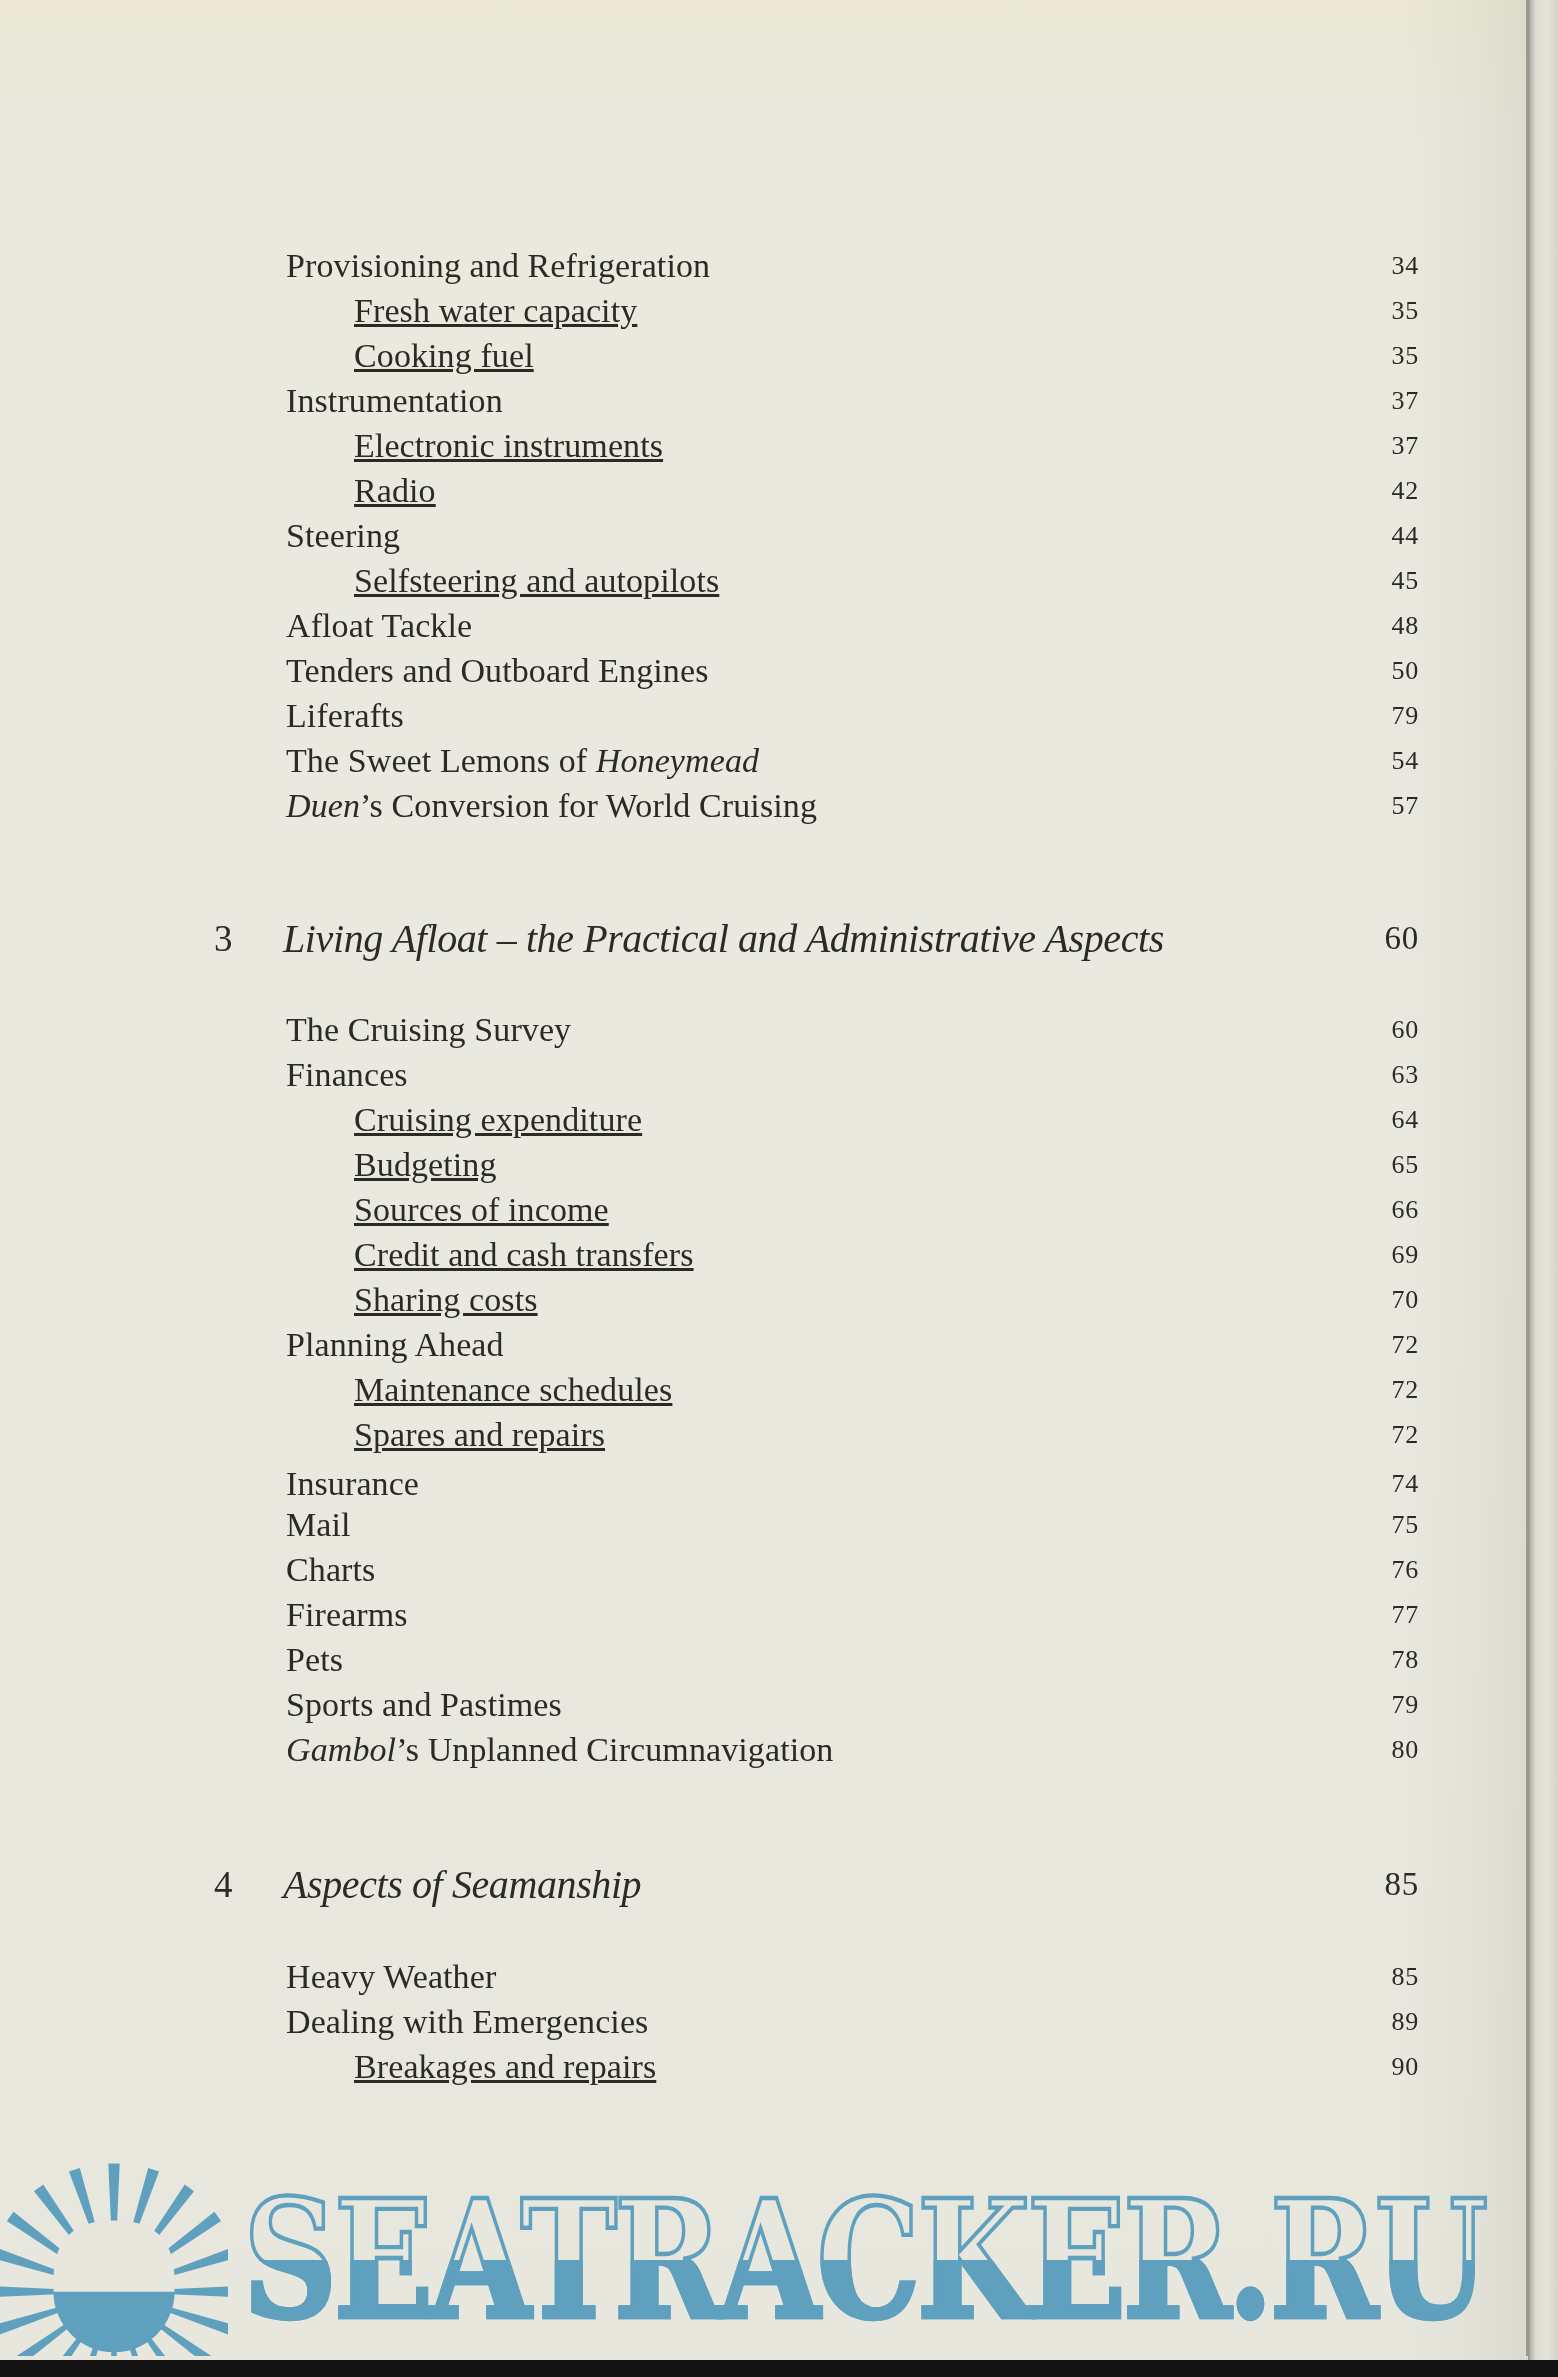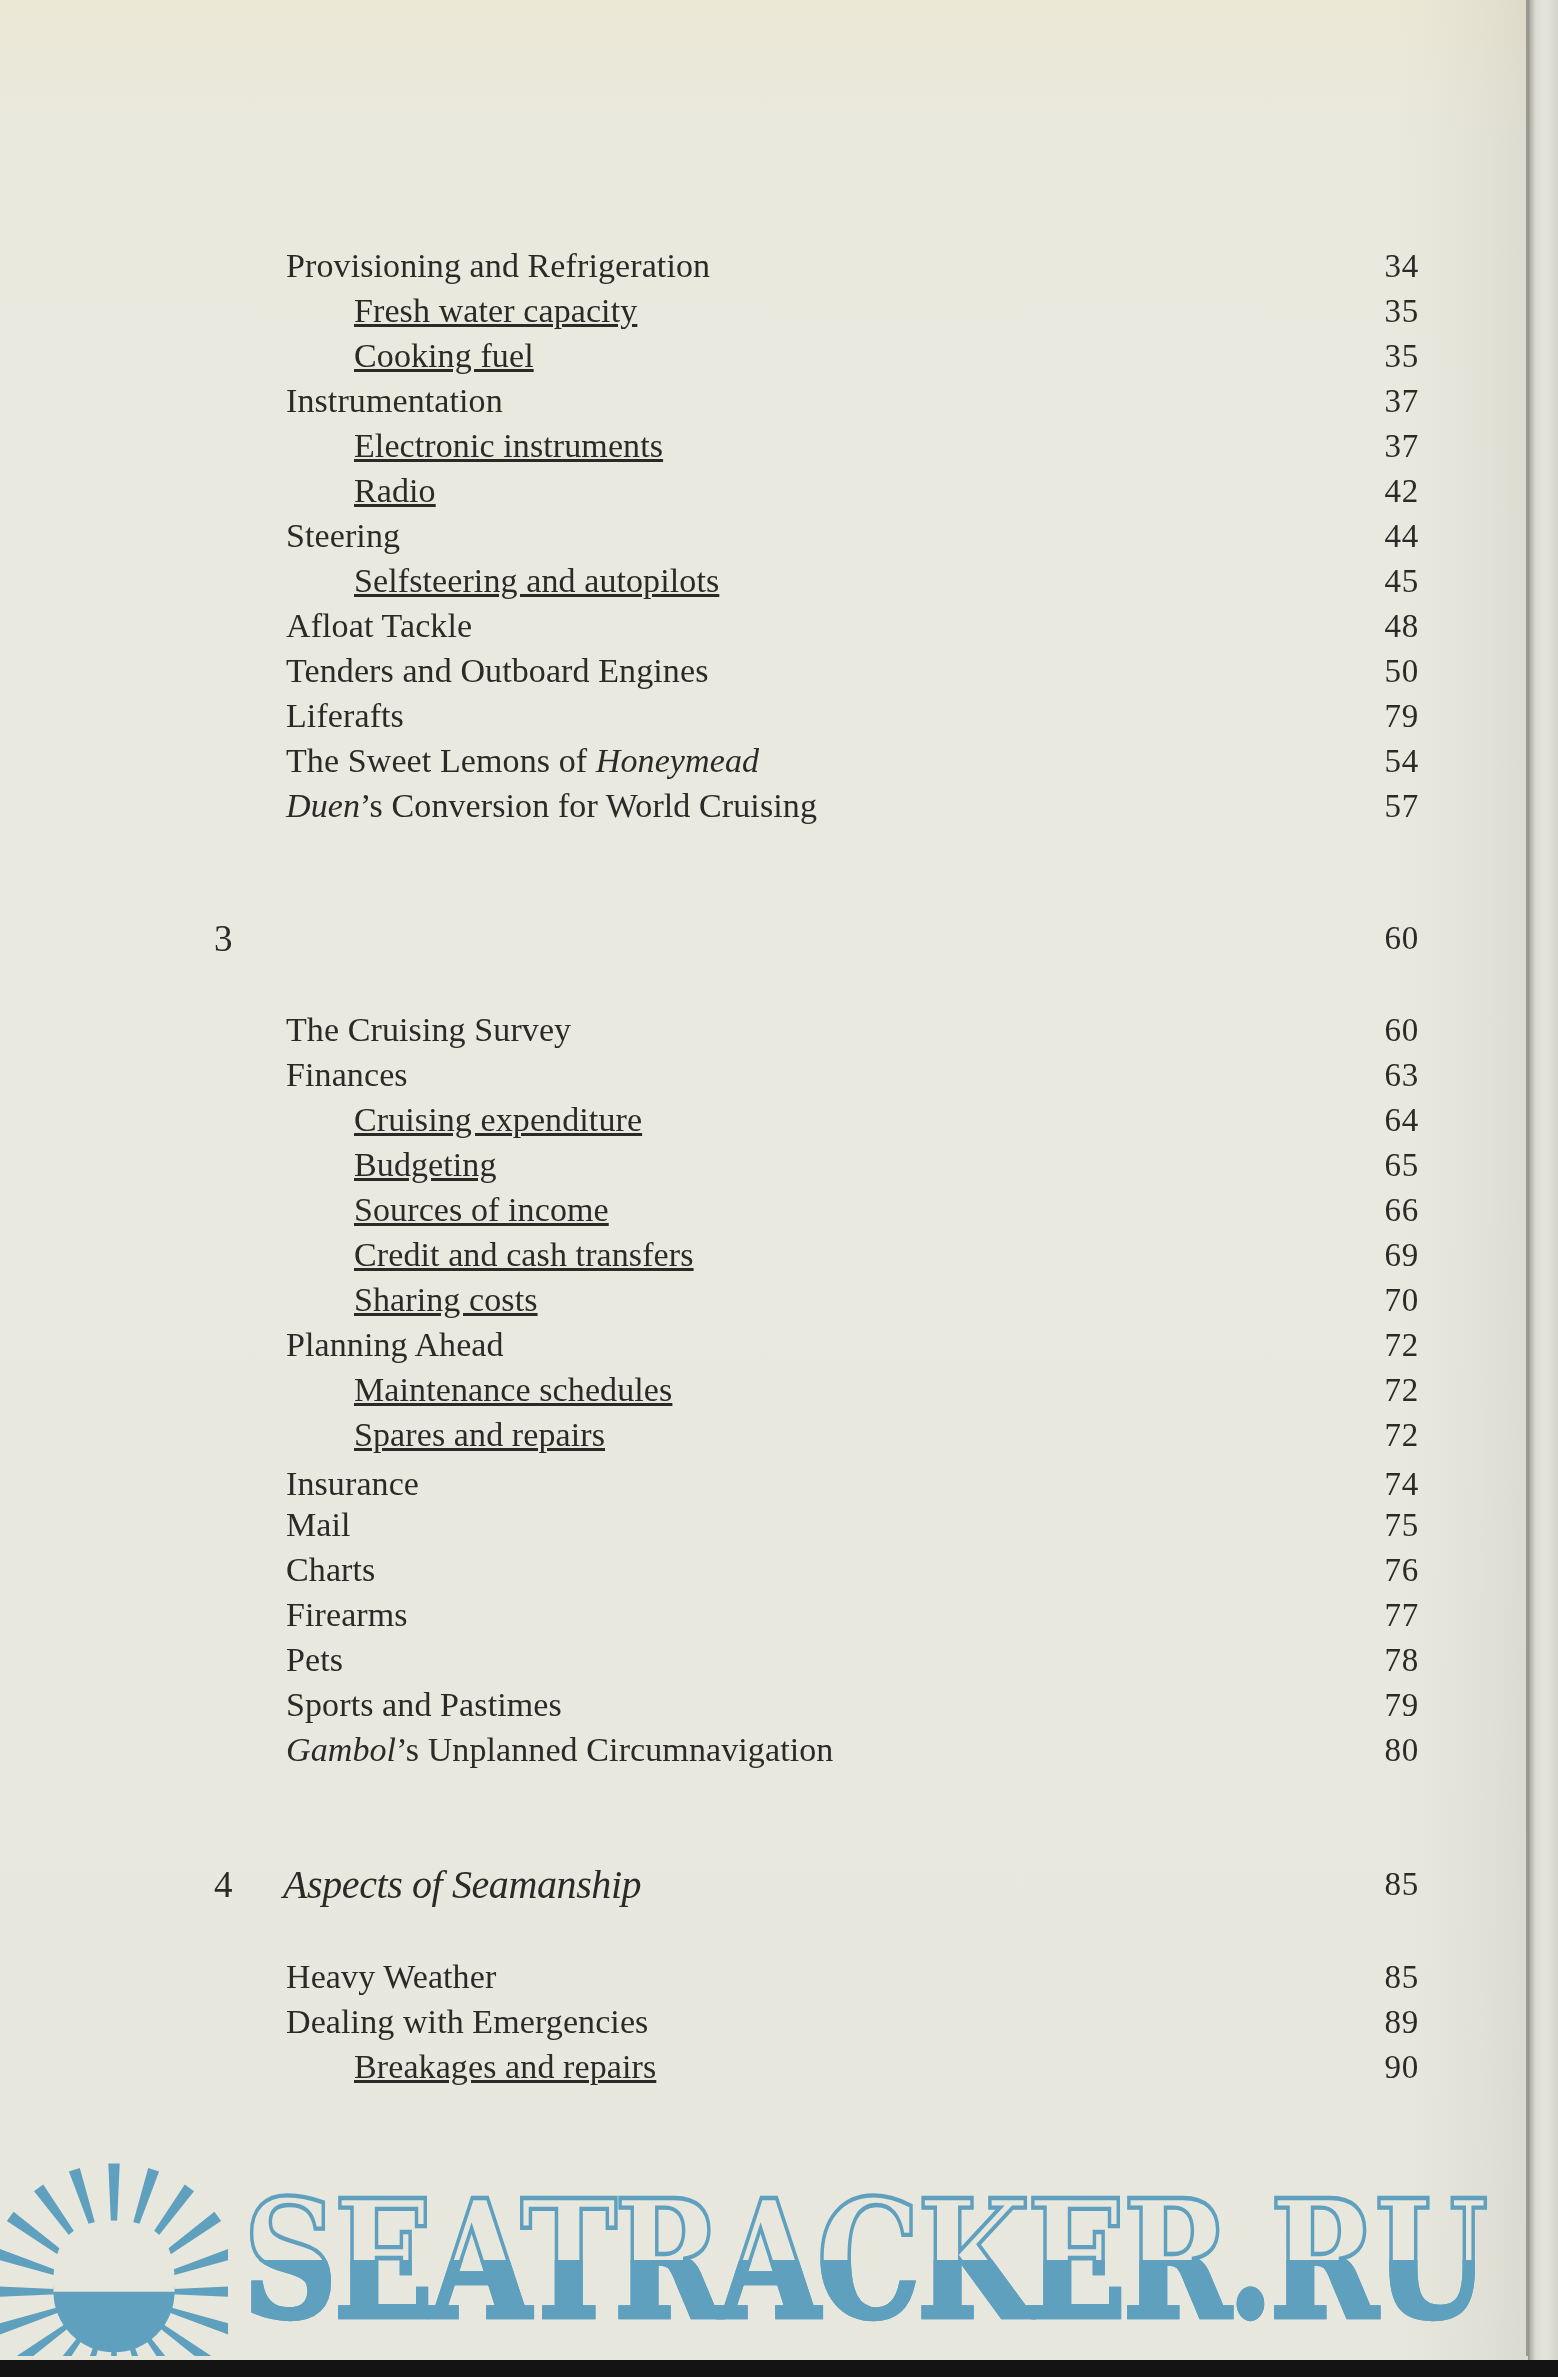--- a/index.html
+++ b/index.html
@@ -63,21 +63,21 @@
   }
   .row .title {
     position: absolute;
     left: 286px;
     letter-spacing: 0.1px;
   }
   .row.lvl2 .title { left: 354px; text-decoration: underline; }
   .row .page-num {
     position: absolute;
     right: 109px;
-    font-size: 33px;
+    font-size: 26px;
     letter-spacing: 0.7px;
   }
   .row .em { font-style: italic; }
 
   .chapter {
     position: absolute;
     left: 0;
     width: 1528px;
     height: 57px;
     line-height: 57px;
@@ -192,20 +192,21 @@
     <span class="title"><span>The Sweet Lemons of </span><span class="em">Honeymead</span><span></span></span>
     <span class="page-num">54</span>
   </div>
   <div class="row lvl1" style="top:784px">
     <span class="title"><span></span><span class="em">Duen</span><span>’s Conversion for World Cruising</span></span>
     <span class="page-num">57</span>
   </div>
 
   <div class="chapter" style="top:910px">
     <span class="ch-num">3</span>
+    <span class="ch-title">Living Afloat – the Practical and Administrative Aspects</span>
     <span class="page-num">60</span>
   </div>
 
   <div class="row lvl1" style="top:1008px">
     <span class="title">The Cruising Survey</span>
     <span class="page-num">60</span>
   </div>
   <div class="row lvl1" style="top:1053px">
     <span class="title">Finances</span>
     <span class="page-num">63</span>

